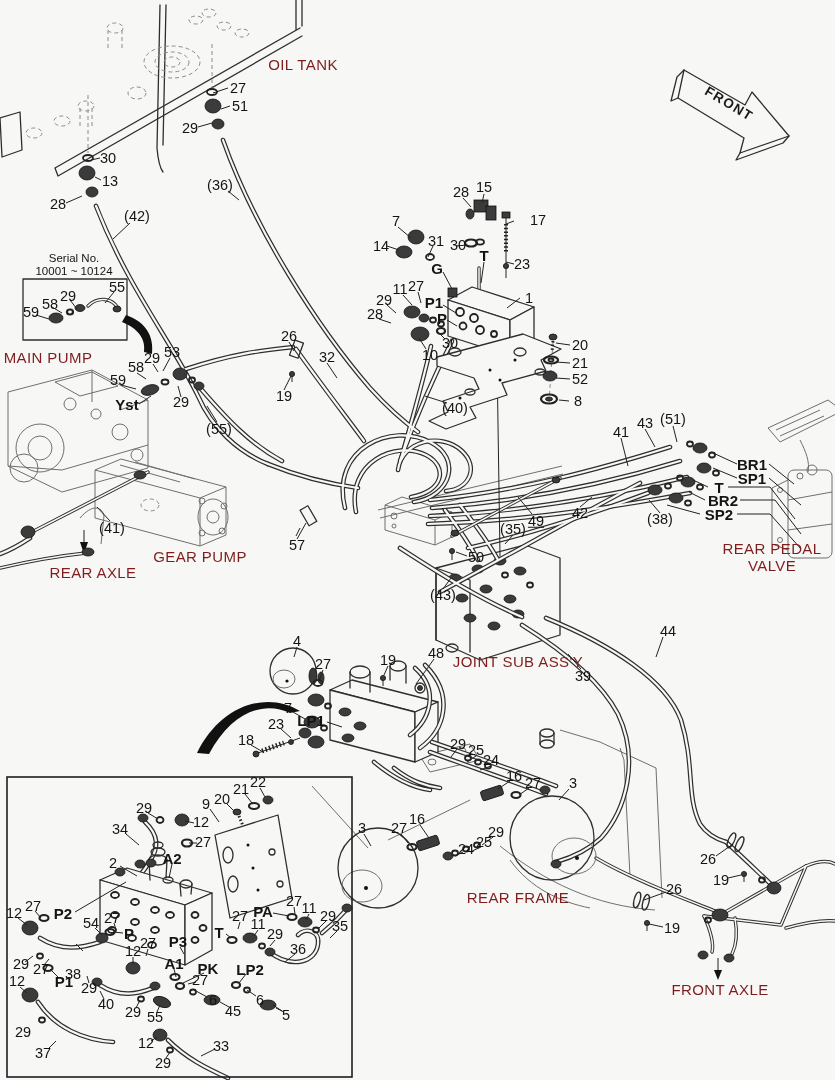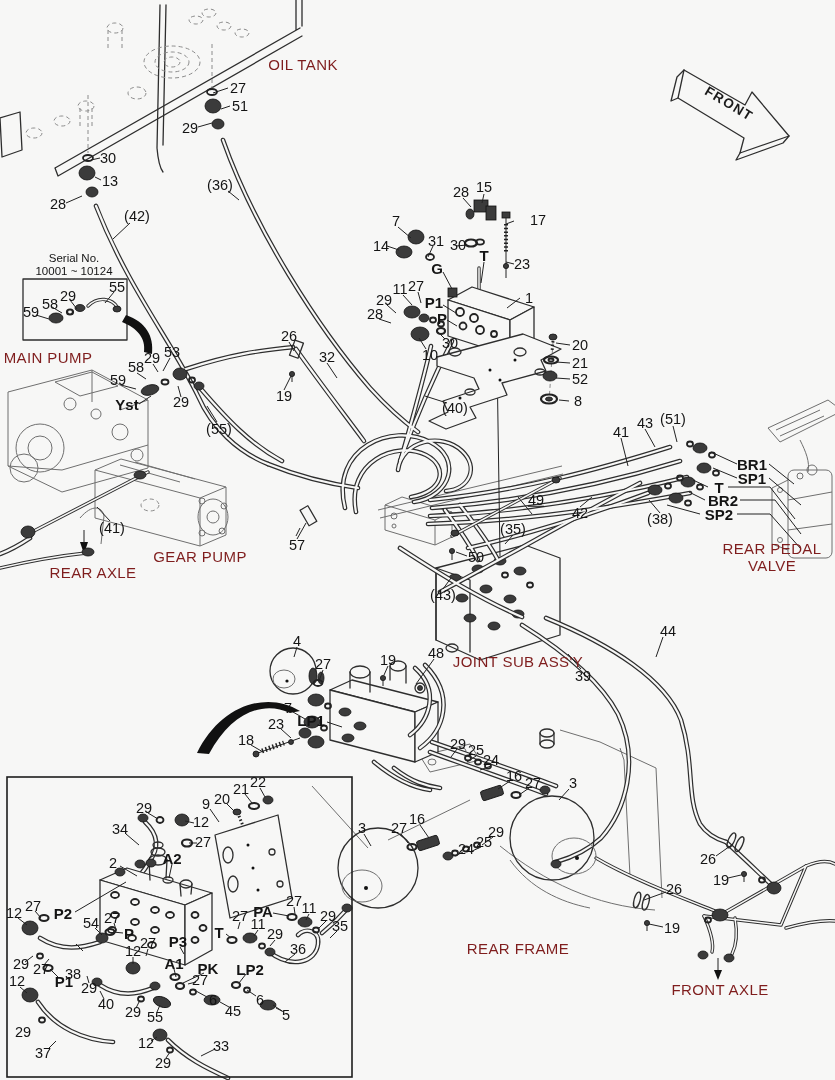--- a/index.html
+++ b/index.html
@@ -469,21 +469,21 @@
 </svg>
 
 <div style="position:absolute;left:0;top:0;width:835px;height:1080px;">
       <span class="callout big" style="left: 303px; top: 64px;">OIL TANK</span>
       <span class="callout big" style="left: 48px; top: 357px;">MAIN PUMP</span>
       <span class="callout big" style="left: 200px; top: 556px;">GEAR PUMP</span>
       <span class="callout big" style="left: 93px; top: 572px;">REAR AXLE</span>
       <span class="callout big" style="left: 772px; top: 548px;">REAR PEDAL</span>
       <span class="callout big" style="left: 772px; top: 565px;">VALVE</span>
       <span class="callout big" style="left: 518px; top: 661px;">JOINT SUB ASS'Y</span>
-      <span class="callout big" style="left: 518px; top: 948px;">REAR FRAME</span>
+      <span class="callout big" style="left: 518px; top: 897px;">REAR FRAME</span>
       <span class="callout big" style="left: 720px; top: 989px;">FRONT AXLE</span>
       <span class="callout small" style="left: 74px; top: 259px;">Serial No.</span>
       <span class="callout small" style="left: 74px; top: 272px;">10001 ~ 10124</span>
       <span class="callout front" style="left: 729px; top: 104px;">FRONT</span>
       <span class="callout" style="left: 238px; top: 88px;">27</span>
       <span class="callout" style="left: 240px; top: 106px;">51</span>
       <span class="callout" style="left: 190px; top: 128px;">29</span>
       <span class="callout" style="left: 220px; top: 185px;">(36)</span>
       <span class="callout" style="left: 108px; top: 158px;">30</span>
       <span class="callout" style="left: 110px; top: 181px;">13</span>
@@ -532,21 +532,21 @@
       <span class="callout" style="left: 673px; top: 419px;">(51)</span>
       <span class="callout bold" style="left: 752px; top: 464px;">BR1</span>
       <span class="callout bold" style="left: 752px; top: 478px;">SP1</span>
       <span class="callout bold" style="left: 719px; top: 487px;">T</span>
       <span class="callout bold" style="left: 723px; top: 500px;">BR2</span>
       <span class="callout bold" style="left: 719px; top: 514px;">SP2</span>
       <span class="callout" style="left: 660px; top: 519px;">(38)</span>
       <span class="callout" style="left: 580px; top: 513px;">42</span>
       <span class="callout" style="left: 112px; top: 528px;">(41)</span>
       <span class="callout" style="left: 297px; top: 545px;">57</span>
-      <span class="callout" style="left: 536px; top: 500px; text-decoration: underline;">49</span>
+      <span class="callout" style="left: 536px; top: 521px; text-decoration: underline;">49</span>
       <span class="callout" style="left: 513px; top: 529px;">(35)</span>
       <span class="callout" style="left: 476px; top: 557px;">50</span>
       <span class="callout" style="left: 443px; top: 595px;">(43)</span>
       <span class="callout" style="left: 668px; top: 631px;">44</span>
       <span class="callout" style="left: 583px; top: 676px;">39</span>
       <span class="callout" style="left: 436px; top: 653px;">48</span>
       <span class="callout" style="left: 297px; top: 641px;">4</span>
       <span class="callout" style="left: 323px; top: 664px;">27</span>
       <span class="callout" style="left: 388px; top: 660px;">19</span>
       <span class="callout" style="left: 288px; top: 708px;">7</span>

